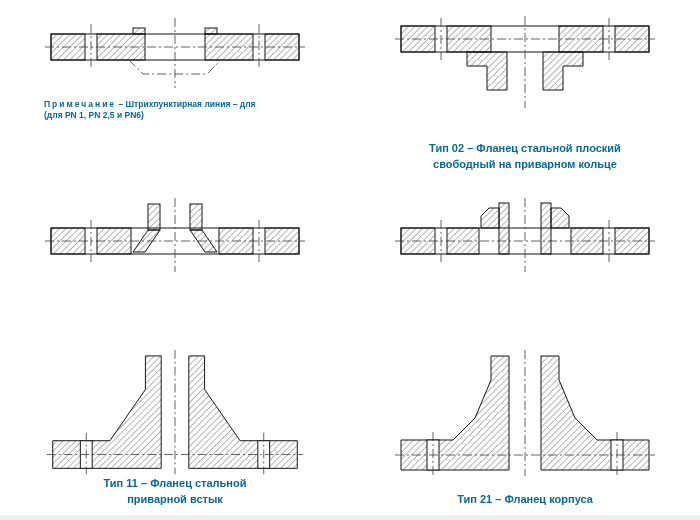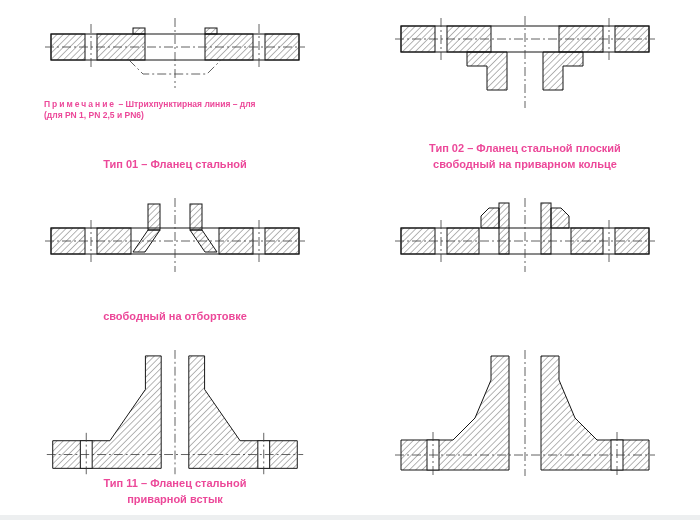--- a/index.html
+++ b/index.html
@@ -1,21 +1,21 @@
 <!DOCTYPE html>
 <html><head>
 <meta charset="utf-8">
 <style>
   html,body{margin:0;padding:0;background:#ffffff;}
   .page{
     position:relative;
     width:700px;height:520px;
     background:#ffffff;
     font-family:"Liberation Sans", sans-serif;
-    color:#ec4899;
+    color:#0369a1;
     overflow:hidden;
   }
   .grid{
     display:grid;
     grid-template-columns:350px 350px;
     grid-template-rows:180px 152px 183px;
     width:700px;height:515px;
   }
   .cell{
     display:flex;
@@ -81,21 +81,20 @@
         <line class="cl" x1="130" y1="4" x2="130" y2="74"></line>
         <line class="cl" x1="46" y1="10" x2="46" y2="56"></line>
         <line class="cl" x1="214" y1="10" x2="214" y2="56"></line>
         <line class="cl" x1="0" y1="33" x2="260" y2="33"></line>
       </svg>
       <div class="note">
         <div><span class="note-label">Примечание</span> <span>– Штрихпунктирная линия – для</span></div>
         <div>(для PN 1, PN 2,5 и PN6)</div>
       </div>
       <div class="caption">
-        <div>Тип 01 – Фланец стальной</div>
       </div>
     </div>
 
     <div class="cell">
       <svg class="drawing" width="260" height="100" viewBox="0 0 260 100">
         <rect class="wh" x="6" y="12" width="248" height="26"></rect>
         <rect class="h" x="6" y="12" width="34" height="26"></rect>
         <rect class="h" x="52" y="12" width="44" height="26"></rect>
         <rect class="h" x="164" y="12" width="44" height="26"></rect>
         <rect class="h" x="220" y="12" width="34" height="26"></rect>
@@ -122,21 +121,20 @@
         <rect class="h" x="103" y="6" width="12" height="26"></rect>
         <rect class="h" x="145" y="6" width="12" height="26"></rect>
         <path class="h" d="M103,32 L115,32 L100,54 L88,54 Z"></path>
         <path class="h" d="M157,32 L145,32 L160,54 L172,54 Z"></path>
         <line class="cl" x1="130" y1="0" x2="130" y2="74"></line>
         <line class="cl" x1="46" y1="22" x2="46" y2="64"></line>
         <line class="cl" x1="214" y1="22" x2="214" y2="64"></line>
         <line class="cl" x1="0" y1="43" x2="260" y2="43"></line>
       </svg>
       <div class="caption">
-        <div>свободный на отбортовке</div>
       </div>
     </div>
 
     <div class="cell row23">
       <svg class="drawing" width="260" height="78" viewBox="0 0 260 78">
         <rect class="wh" x="6" y="30" width="248" height="26"></rect>
         <rect class="h" x="6" y="30" width="34" height="26"></rect>
         <rect class="h" x="52" y="30" width="32" height="26"></rect>
         <rect class="h" x="176" y="30" width="32" height="26"></rect>
         <rect class="h" x="220" y="30" width="34" height="26"></rect>
@@ -173,19 +171,20 @@
         <path class="h" d="M96,6 L114,6 L114,120 L6,120 L6,90 L58,90 L80,68 L96,30 Z"></path>
         <path class="h" d="M164,6 L146,6 L146,120 L254,120 L254,90 L202,90 L180,68 L164,30 Z"></path>
         <rect class="wh" x="32" y="90" width="12" height="30"></rect>
         <rect class="wh" x="216" y="90" width="12" height="30"></rect>
         <line class="cl" x1="130" y1="0" x2="130" y2="126"></line>
         <line class="cl" x1="38" y1="82" x2="38" y2="126"></line>
         <line class="cl" x1="222" y1="82" x2="222" y2="126"></line>
         <line class="cl" x1="0" y1="105" x2="260" y2="105"></line>
       </svg>
       <div class="caption">
+        <div>Тип 21 – Фланец корпуса</div>
       </div>
     </div>
 
   </div>
 
   <div class="bottom-edge"></div>
 </div>
 
 </body></html>

